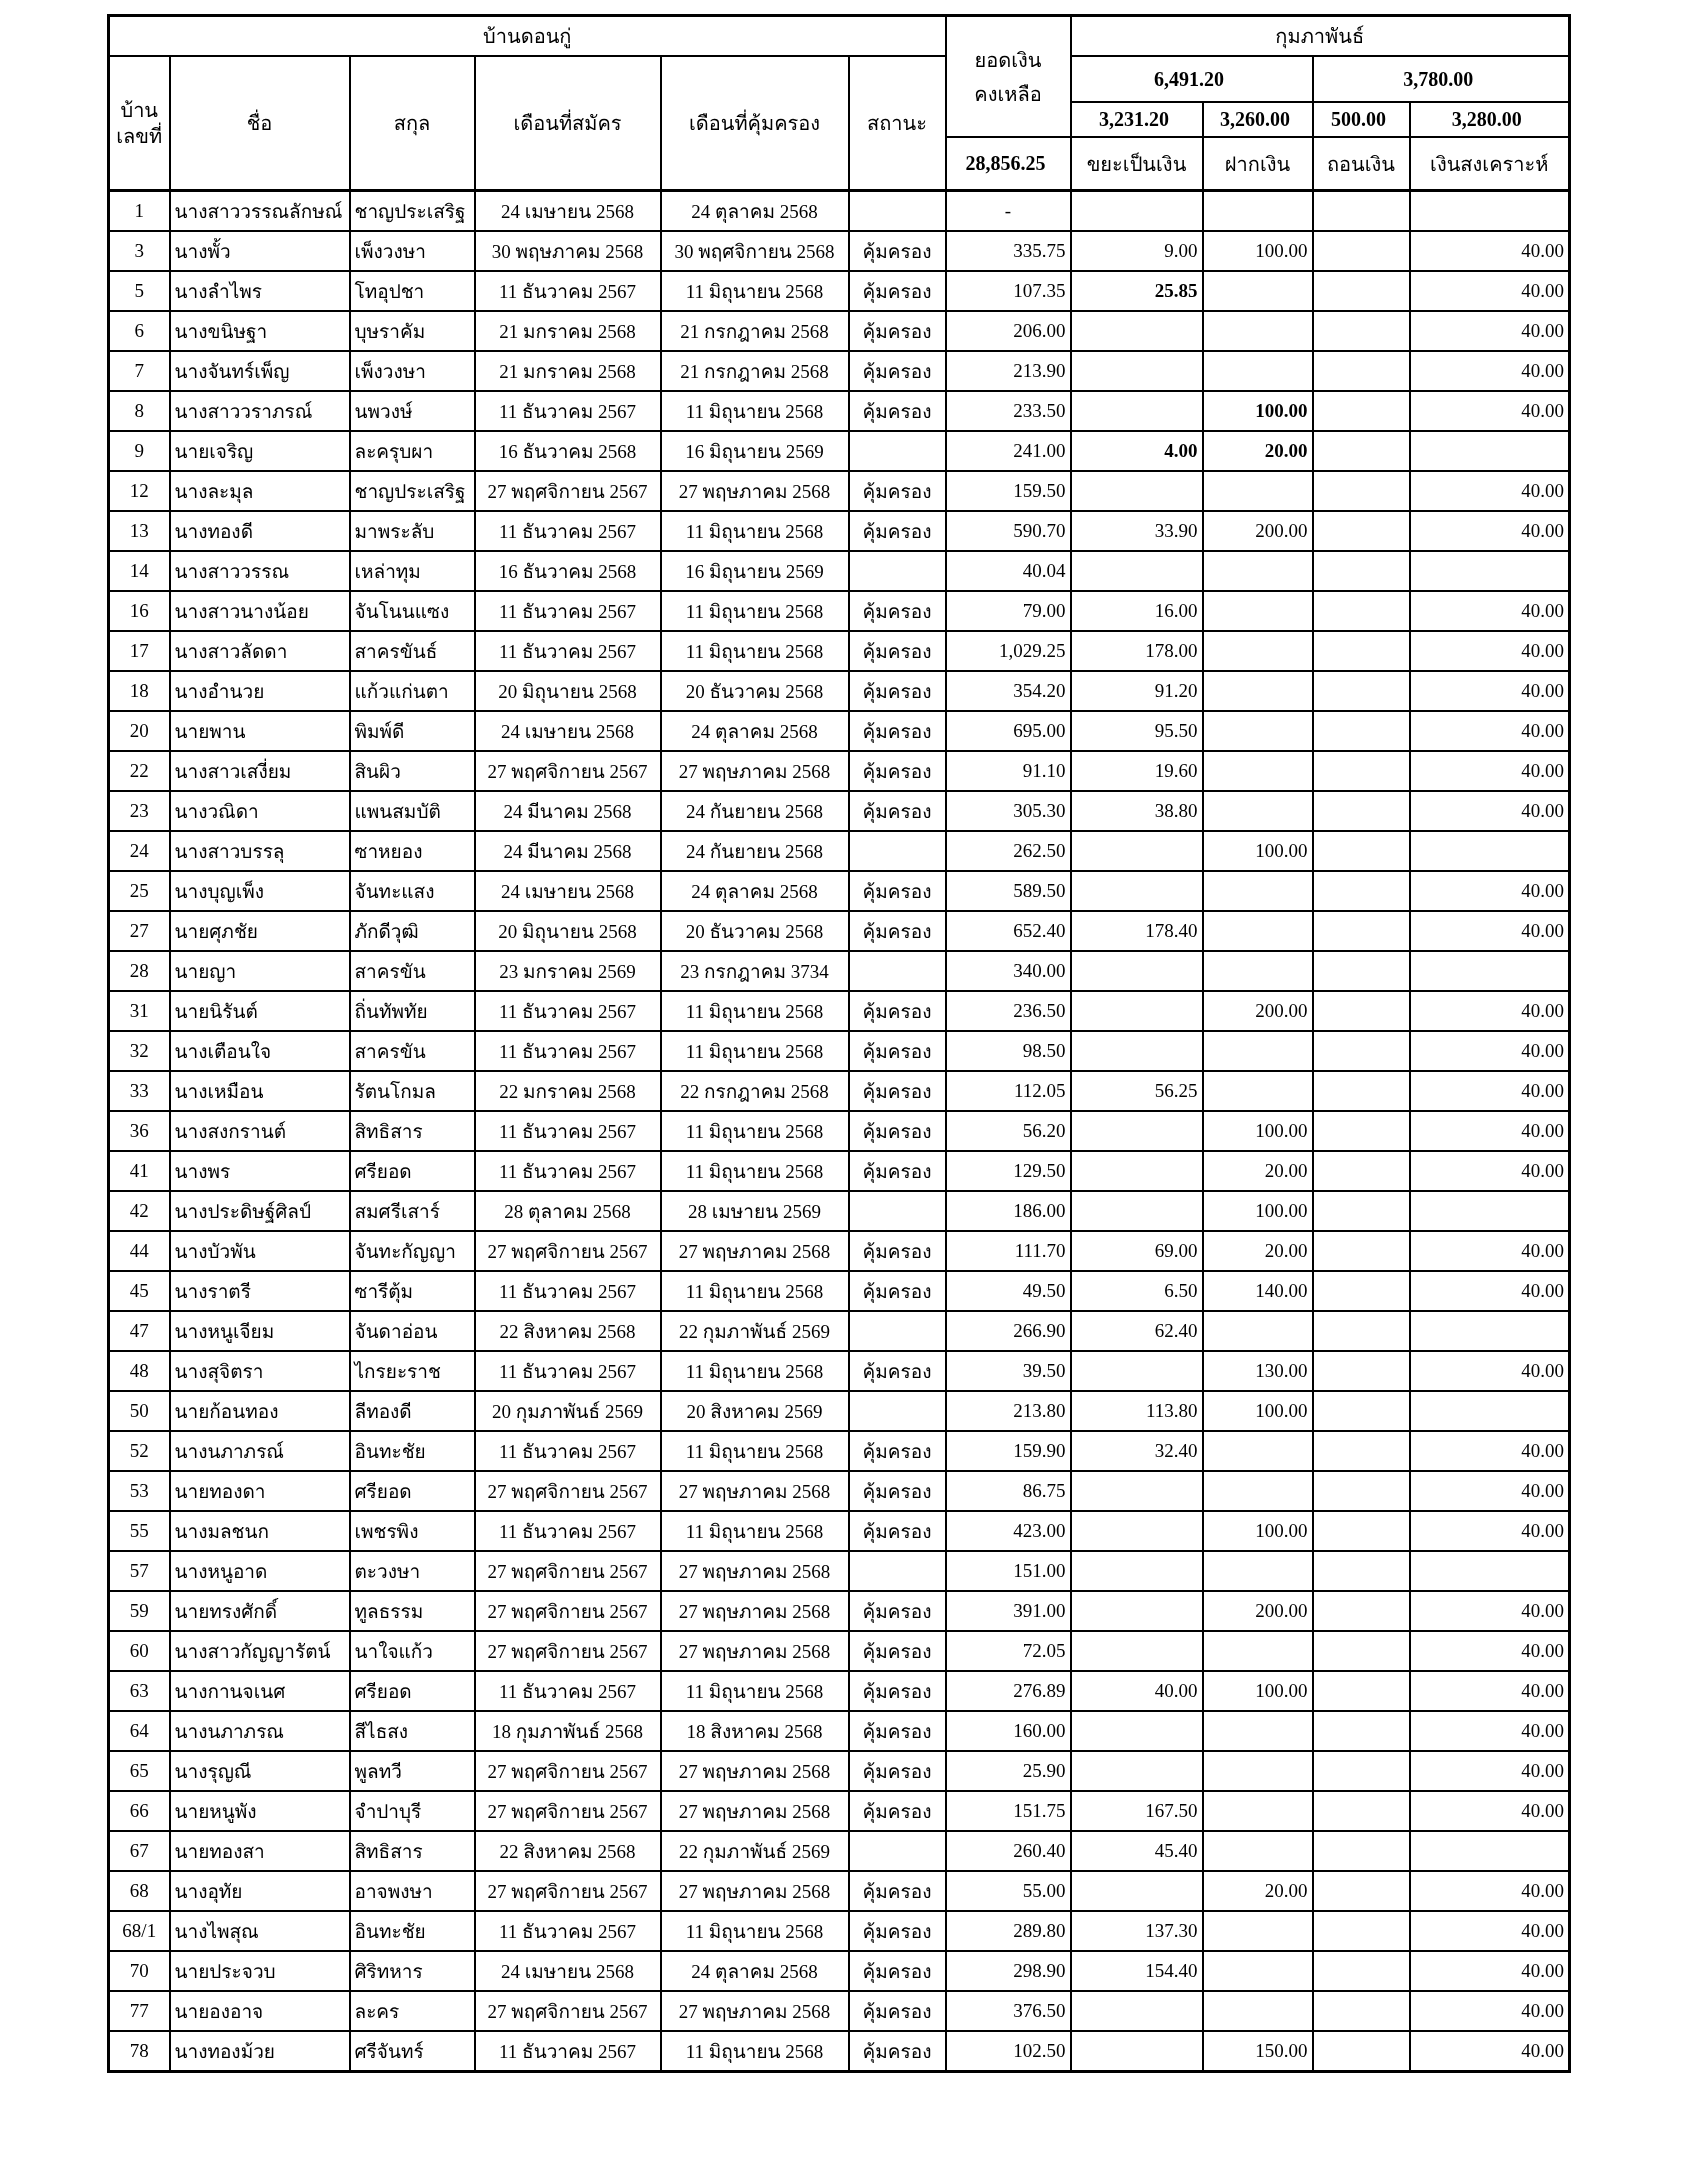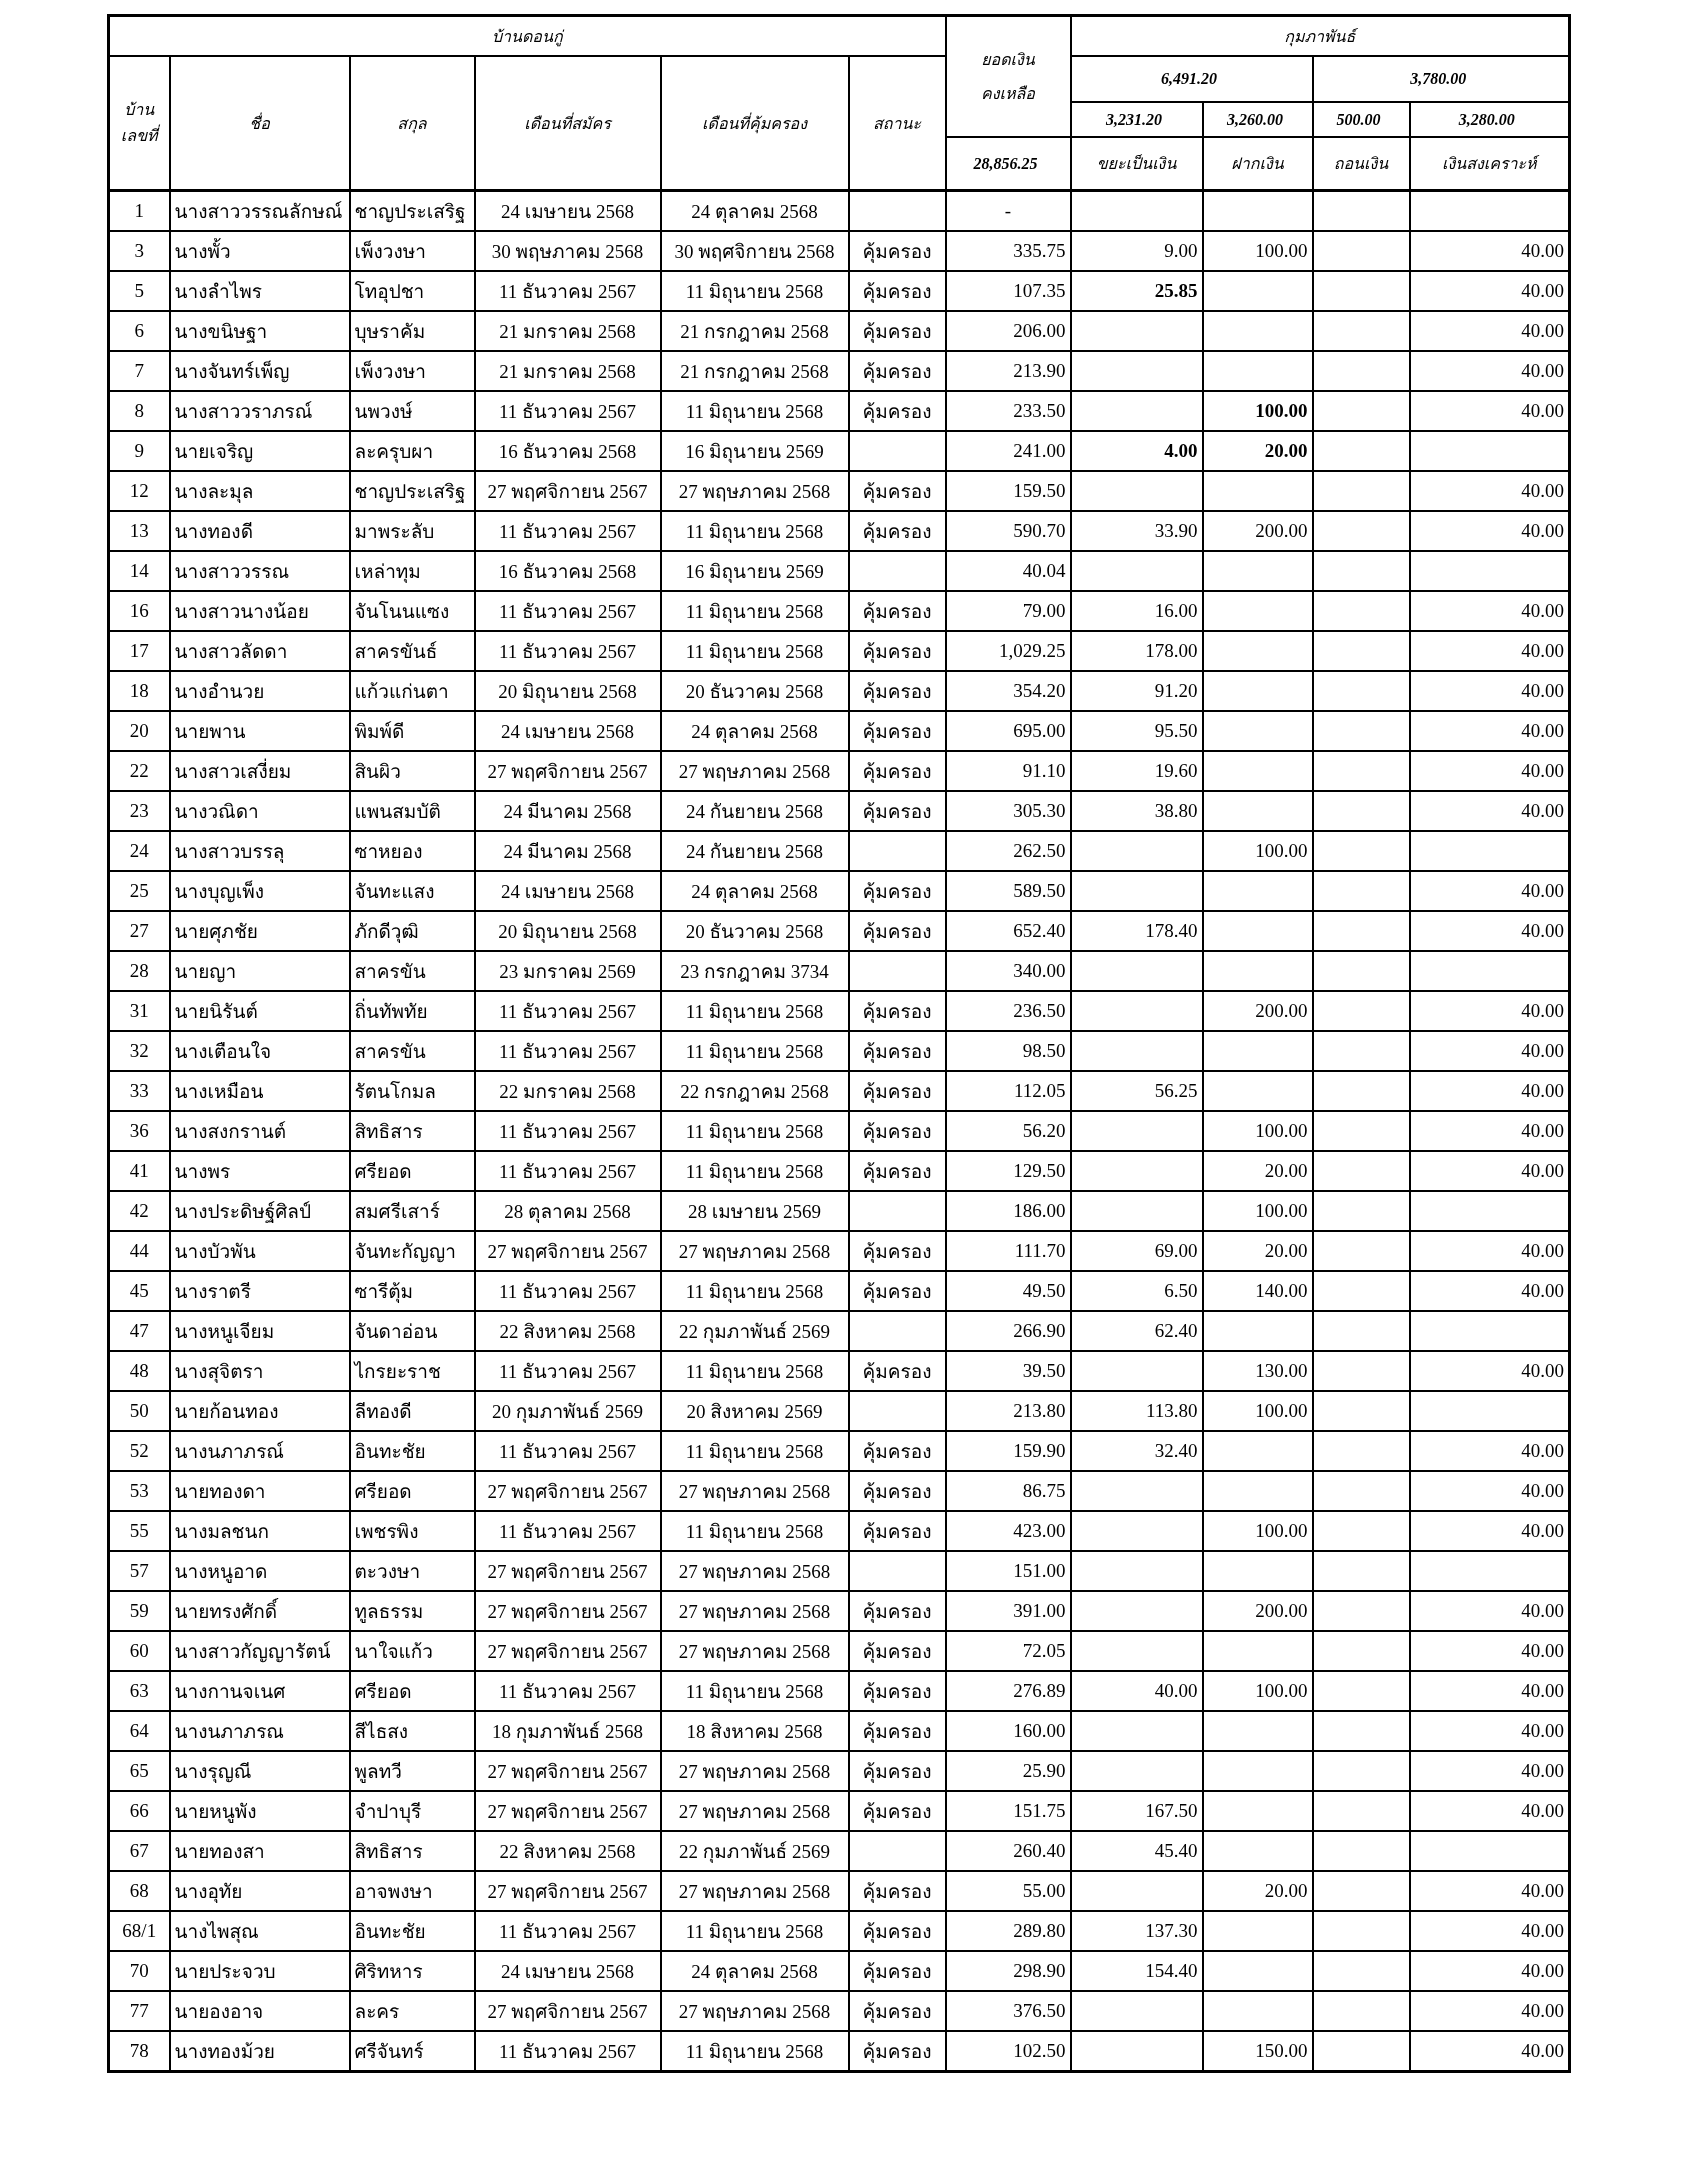--- a/index.html
+++ b/index.html
@@ -25,23 +25,22 @@
     border: 3px solid #000;
   }
   .acct th, .acct td {
     border: 2px solid #000;
     overflow: hidden;
     white-space: nowrap;
     padding: 0 4px;
   }
   .acct thead th {
     font-weight: normal;
-    font-size: 16px;
+    font-size: 20px;
     text-align: center;
-    font-style: italic;
   }
   .acct .r1 th { height: 38px; }
   .acct .r2 th { height: 44px; }
   .acct .r3 th { height: 33px; border-radius: 11px; }
   .acct .r4 th { height: 51px; border-top: 1px solid #ec4899; }
   .acct tbody td { height: 38px; font-size: 19px; }
   .acct tbody tr:first-child td { border-top: 3px solid #000; }
   .balhead {
     vertical-align: middle;
   }

